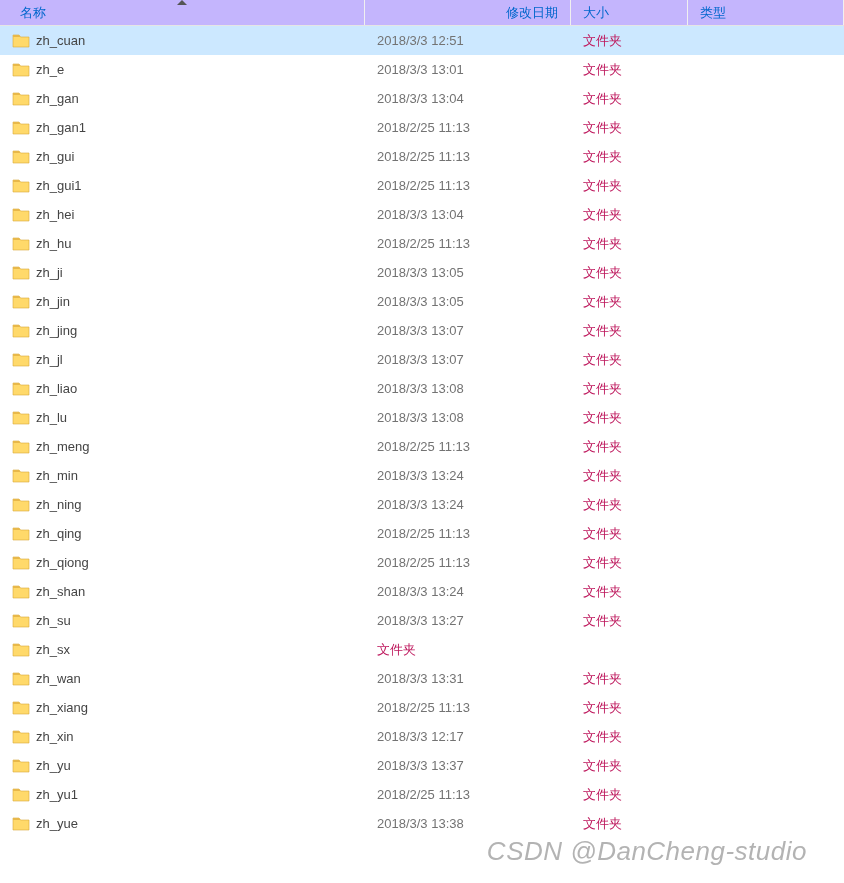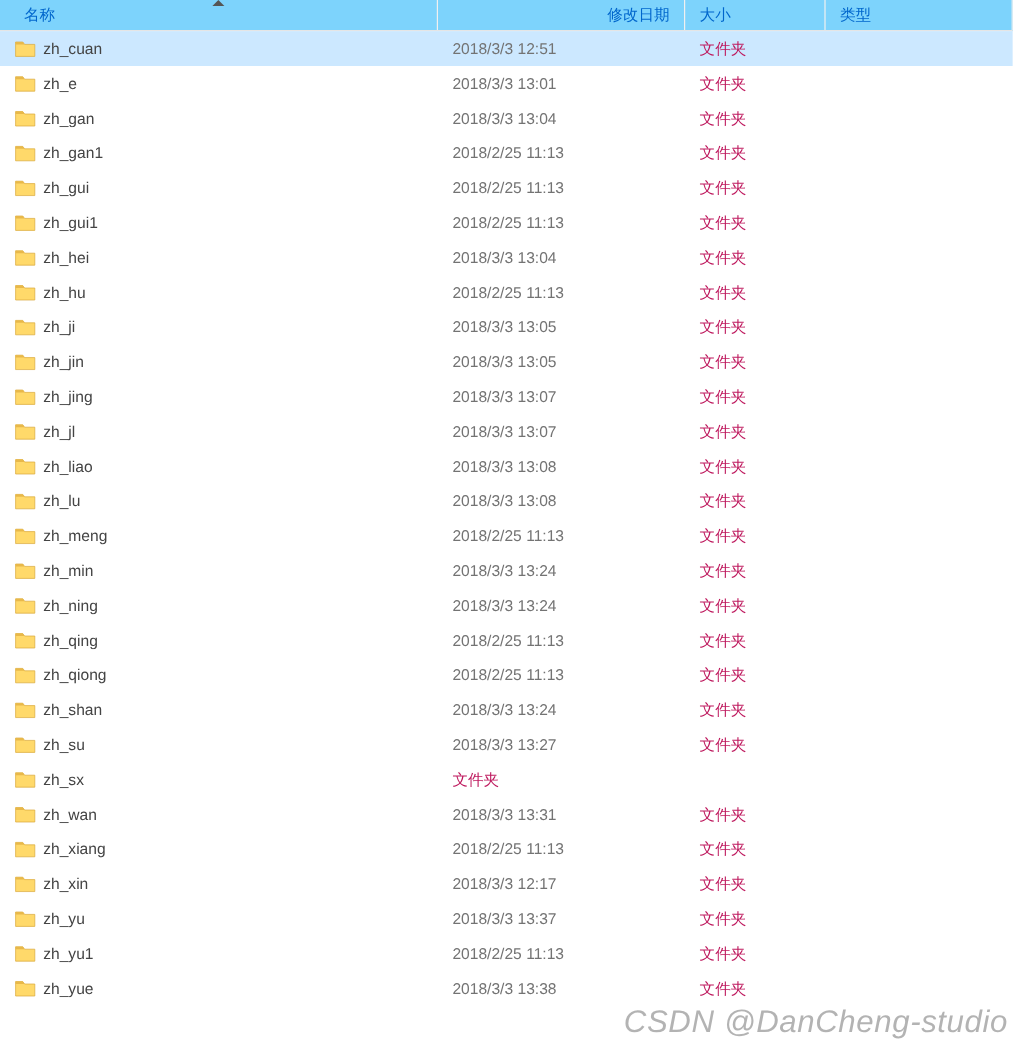--- a/index.html
+++ b/index.html
@@ -11,21 +11,21 @@
       height: 883px;
       overflow: hidden;
       position: relative;
     }
     .header {
       display: flex;
       border-bottom: 1px solid #e5e5e5;
       height: 26px;
       align-items: center;
       color: #0066cc;
-      background: #7dd3fc;
+      background: #c4b5fd;
     }
     .header-cell {
       padding: 0 12px;
       display: flex;
       align-items: center;
       height: 100%;
       position: relative;
       cursor: default;
       border-right: 1px solid #f0f0f0;
     }
@@ -76,21 +76,21 @@
     .folder-icon {
       width: 18px;
       height: 15px;
       display: inline-block;
       flex-shrink: 0;
     }
     .folder-icon svg { display: block; }
     .watermark {
       position: absolute;
       bottom: 16px;
-      right: 4px;
+      right: 37px;
       font-size: 26px;
       font-style: italic;
       font-weight: 300;
       color: rgba(150, 150, 150, 0.72);
       letter-spacing: 0.5px;
       pointer-events: none;
       font-family: "Segoe UI", sans-serif;
     }
   </style>
 </head>

